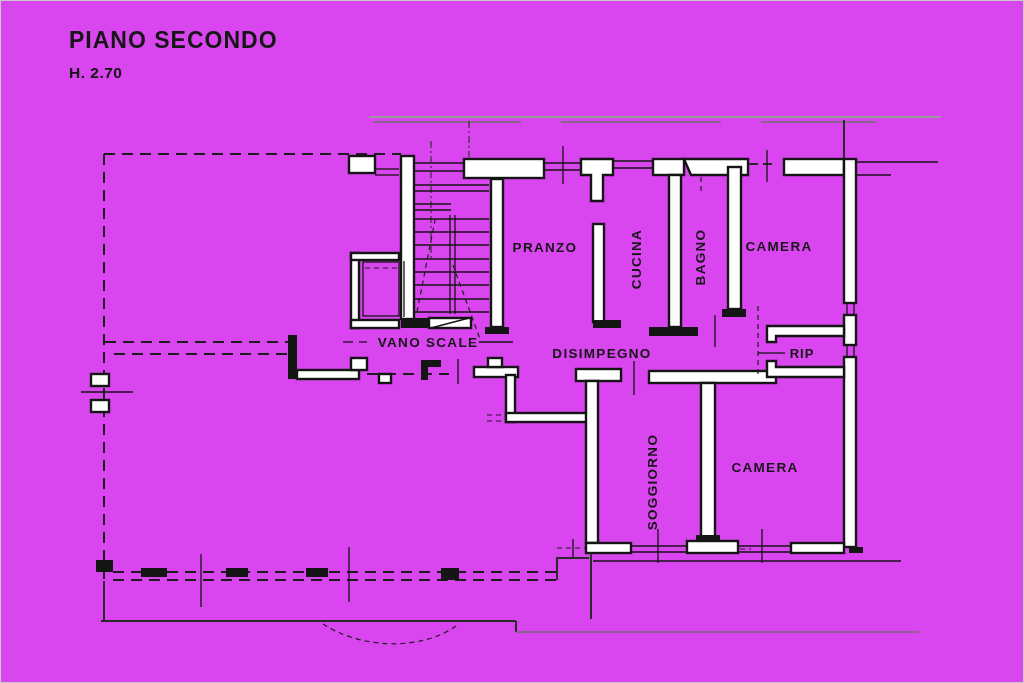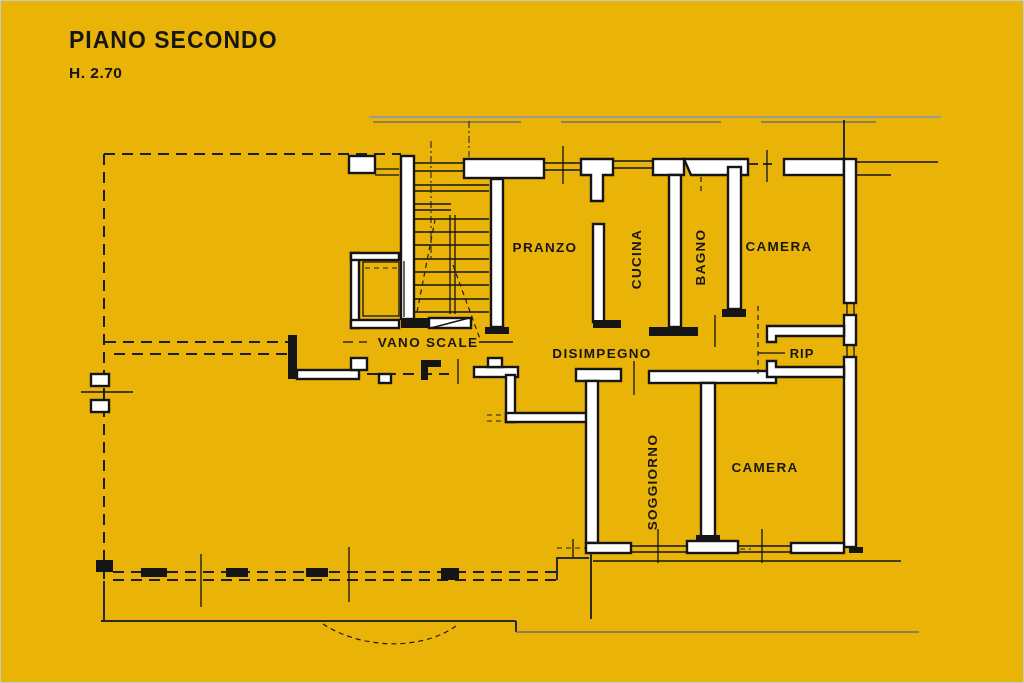--- a/index.html
+++ b/index.html
@@ -1,16 +1,16 @@
 <!DOCTYPE html>
 <html><head>
 <meta charset="utf-8">
 <style>
   html,body{margin:0;padding:0;background:#fff;}
-  #page{position:relative;width:1022px;height:681px;background:#eab308;
+  #page{position:relative;width:1022px;height:681px;background:#d946ef;
         border:1px solid #c9c9c9;overflow:hidden;
         font-family:"Liberation Sans",sans-serif;}
   svg{position:absolute;left:0;top:0;}
   svg text{font-family:"Liberation Sans",sans-serif;font-weight:bold;fill:#161616;}
   .title{font-size:23px;letter-spacing:1px;}
   .subtitle{font-size:15.5px;letter-spacing:0.5px;}
   .room-label{font-size:13.5px;letter-spacing:1.3px;}
   .room-label-sm{font-size:13px;letter-spacing:1px;}
   .wall{fill:#ffffff;stroke:#151515;stroke-width:2.4;}
   .solid{fill:#151515;stroke:none;}

